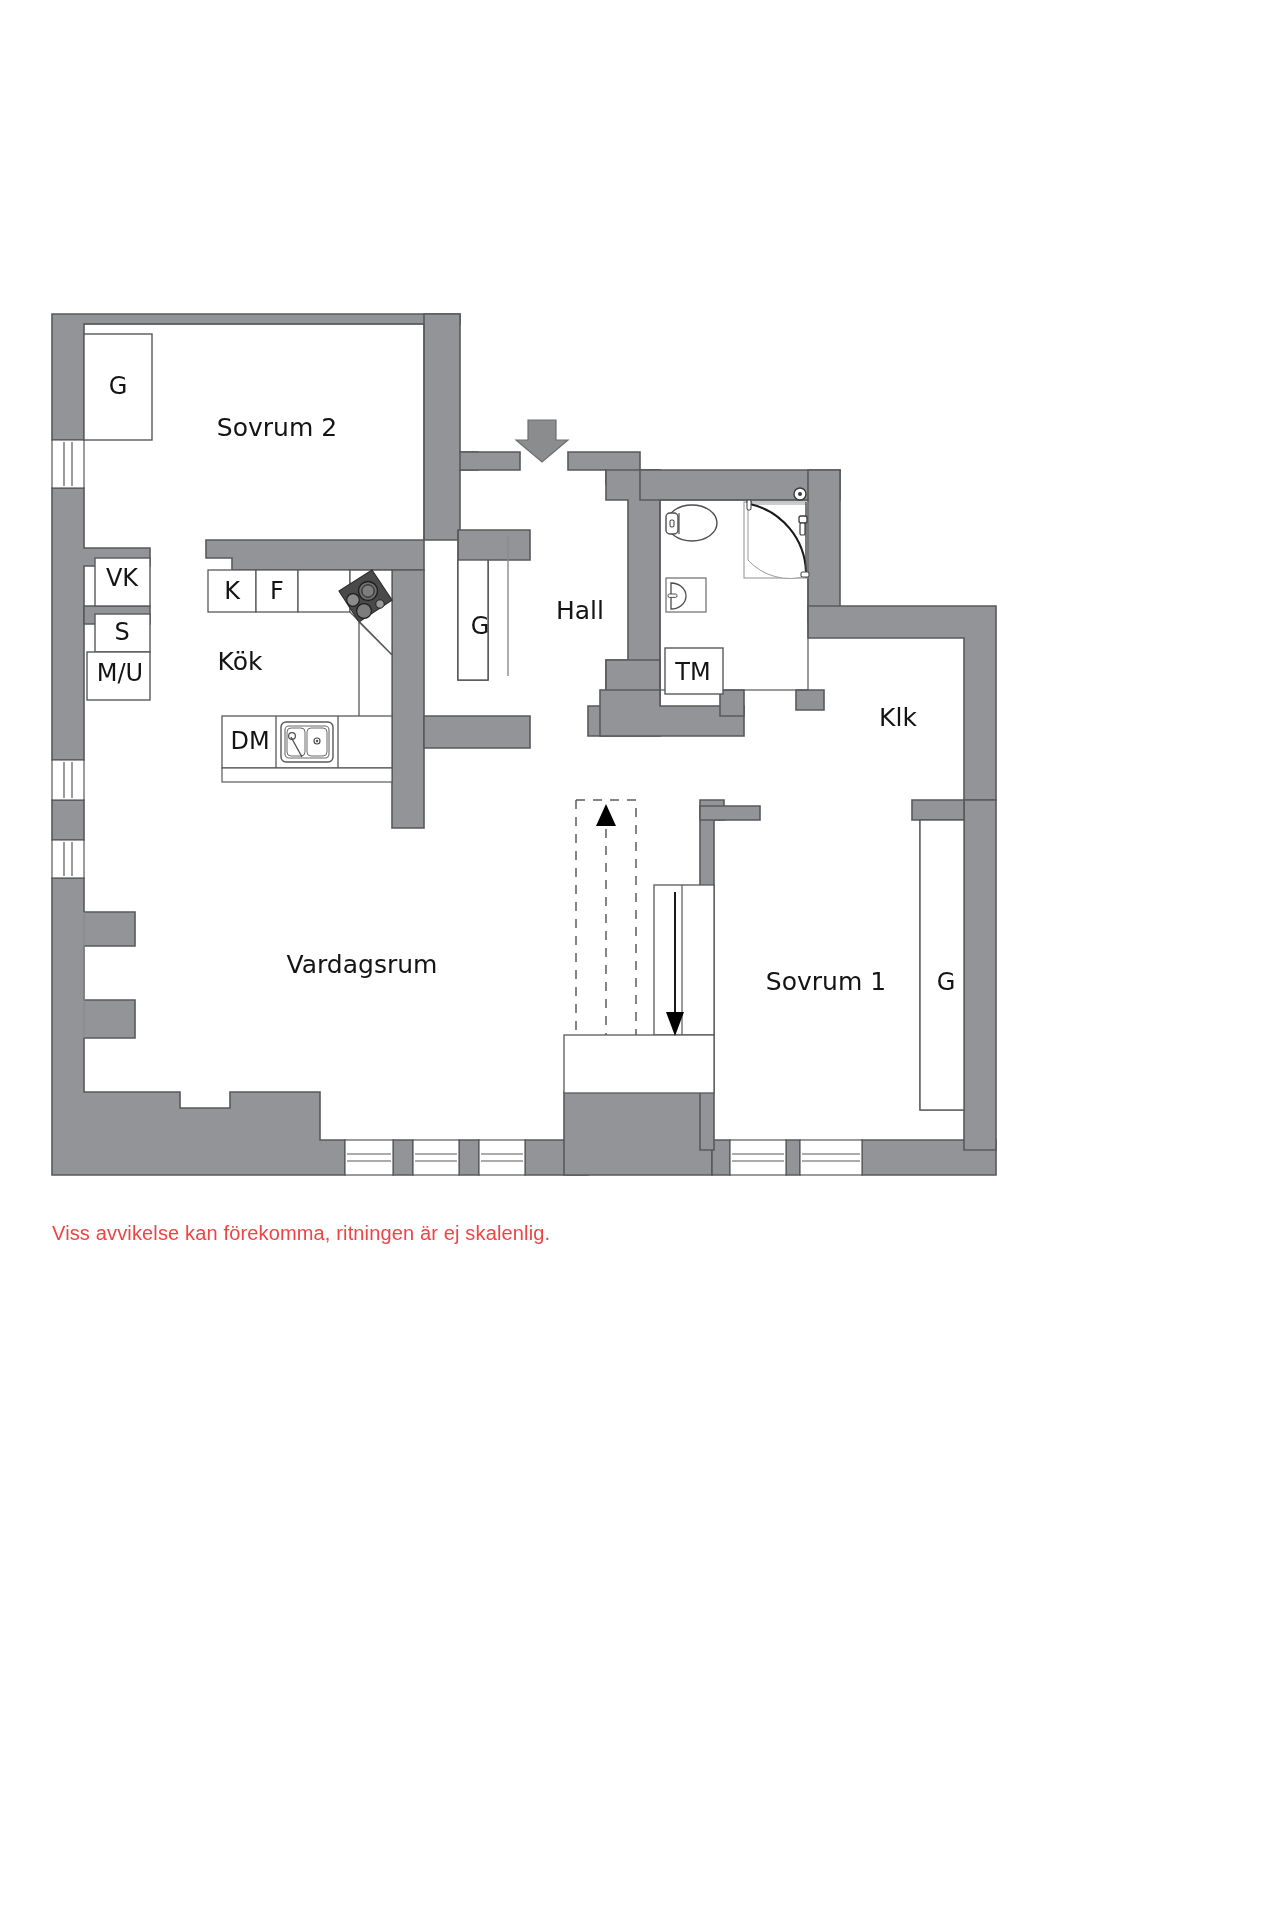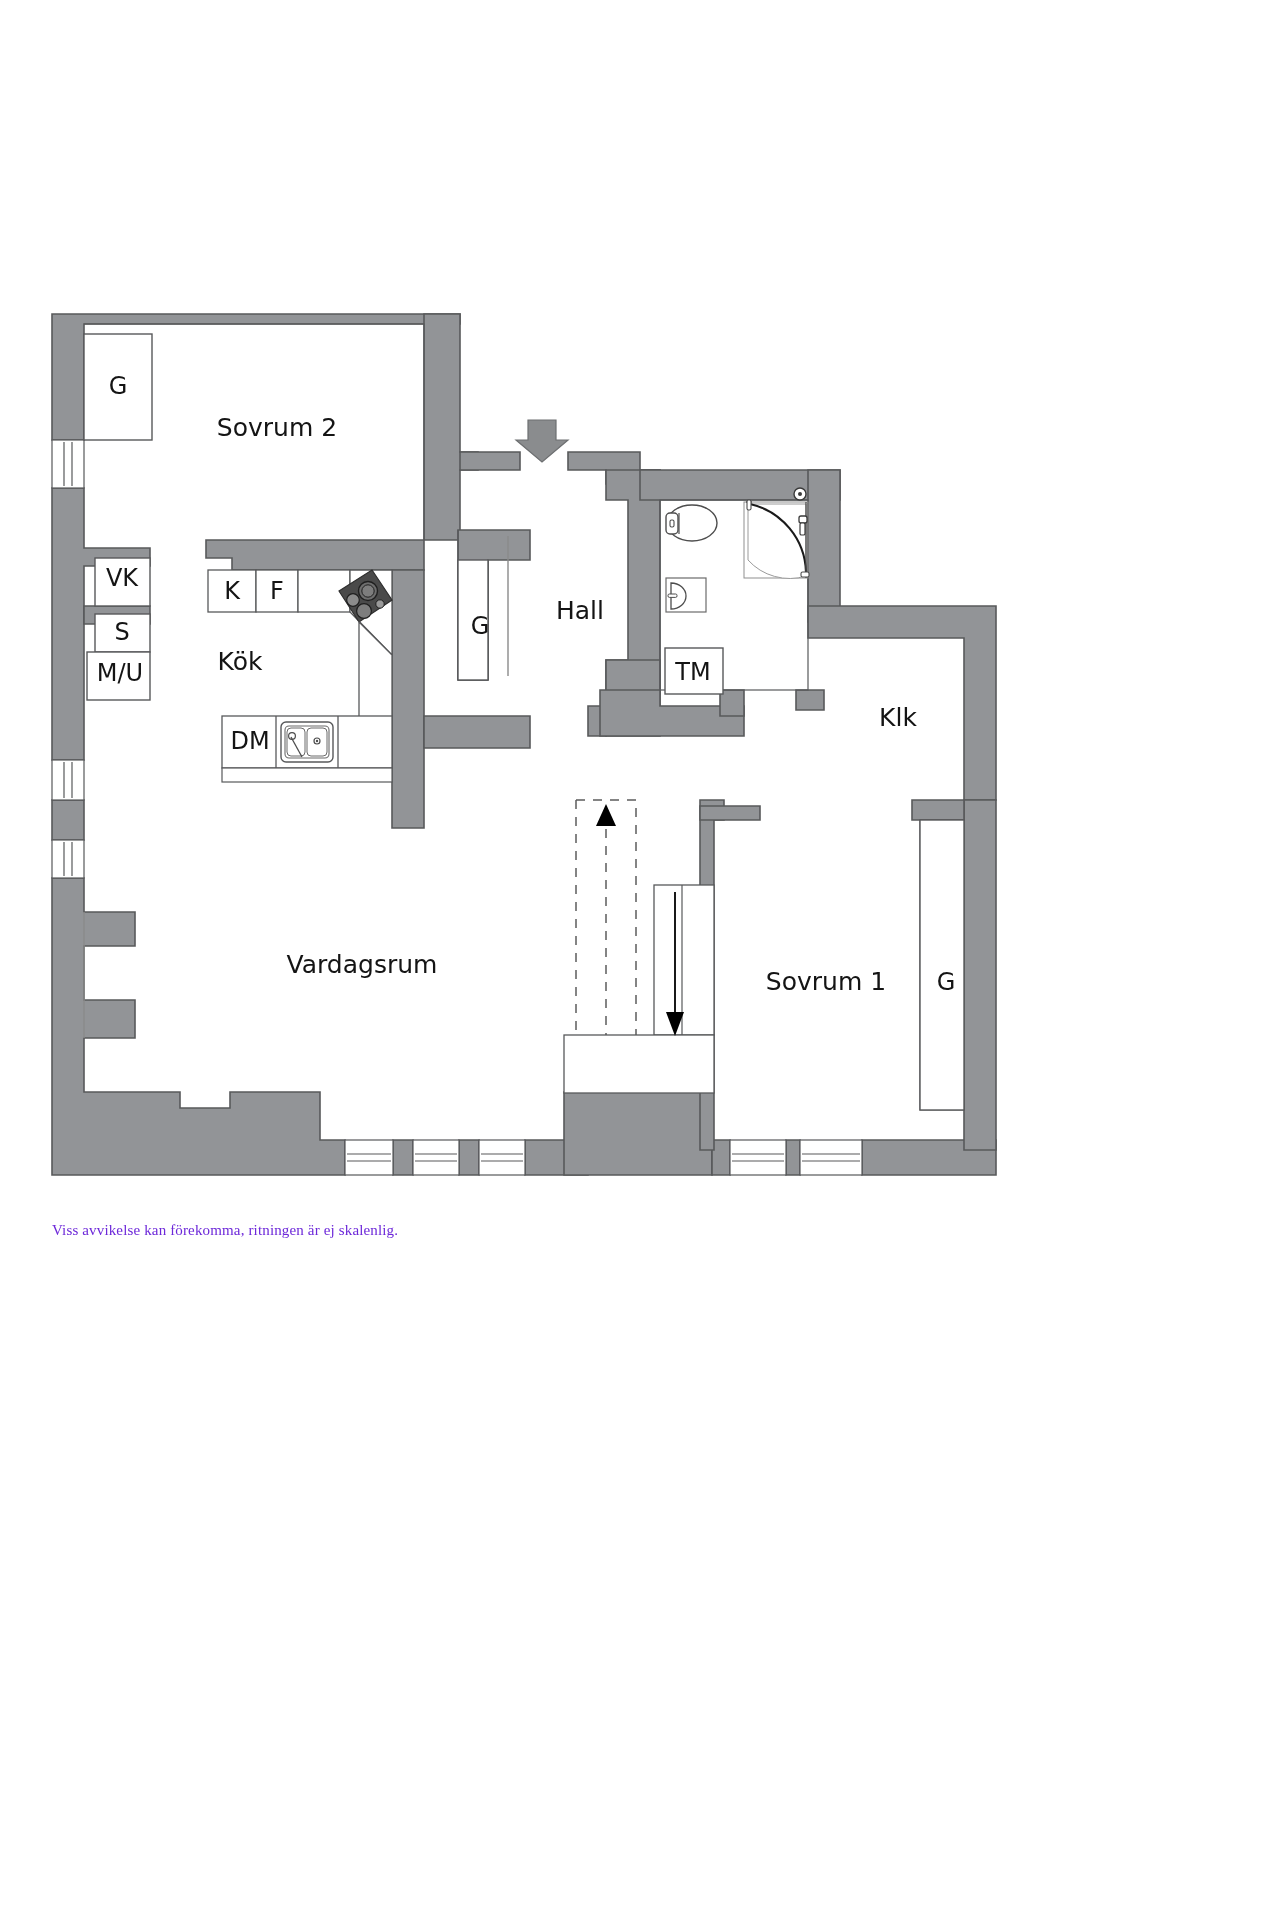--- a/index.html
+++ b/index.html
@@ -41,23 +41,23 @@
     font-family: "DejaVu Sans", "Liberation Sans", sans-serif;
     font-size: 24px;
     fill: #141414;
     text-anchor: middle;
     dominant-baseline: middle;
   }
   .caption-text {
     position: absolute;
     left: 52px;
     top: 1222px;
-    font-family: Liberation Serif, serif;
-    font-size: 15px;
-    color: #6d28d9;
+    font-family: Liberation Sans, sans-serif;
+    font-size: 20px;
+    color: #ef4444;
     letter-spacing: 0.15px;
     white-space: nowrap;
   }
 </style>
 </head>
 <body>
 
 <div id="floorplan-page">
 
   <svg id="plan-svg" viewBox="0 0 1280 1920" xmlns="http://www.w3.org/2000/svg">

